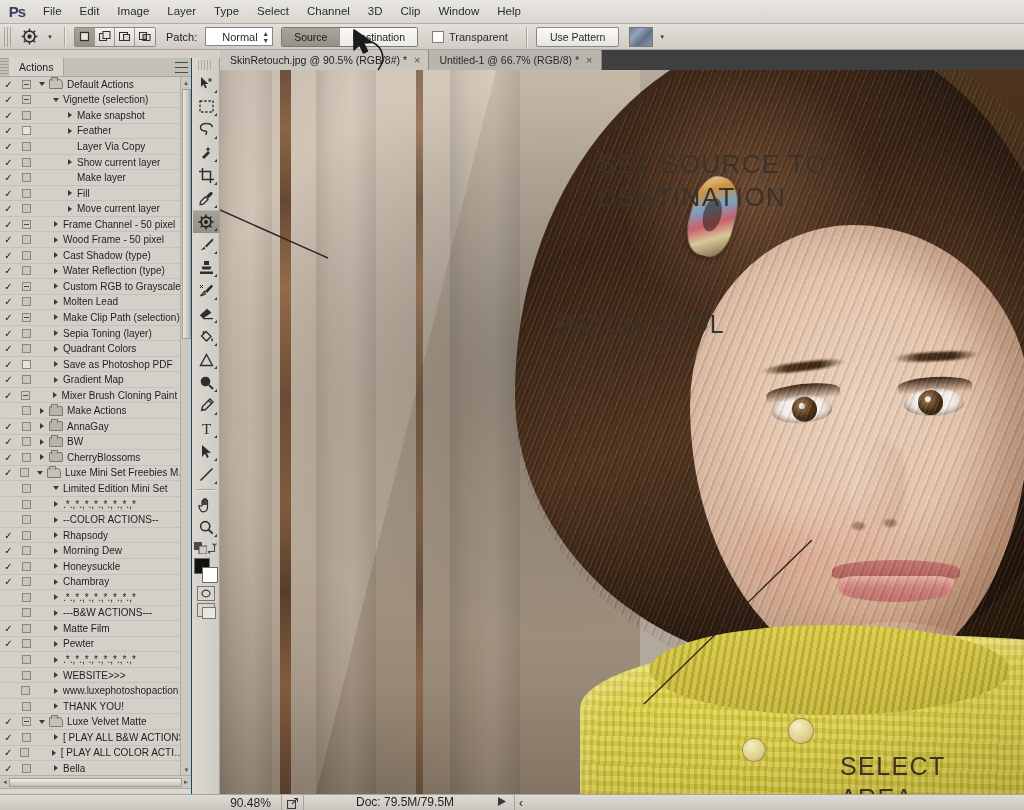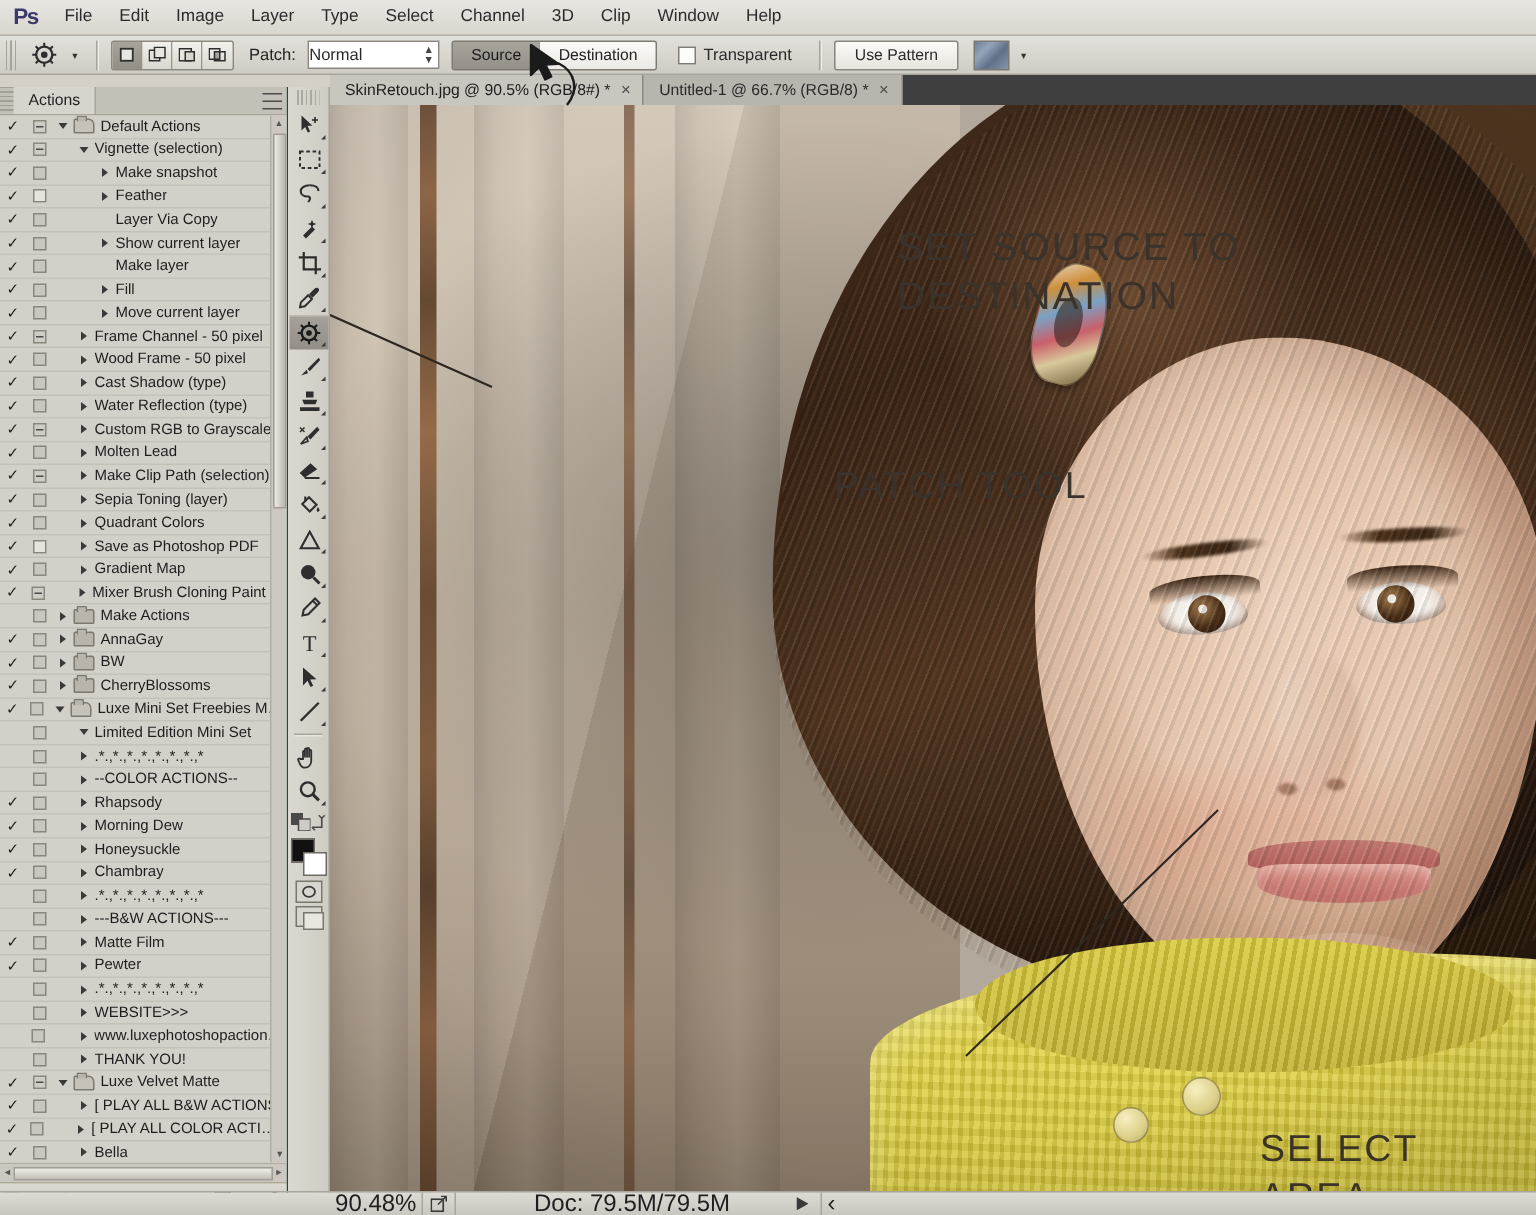--- a/index.html
+++ b/index.html
@@ -47,22 +47,22 @@
   .sep{ width:1px; height:20px; background:#a8a49c; margin:0 5px; box-shadow:1px 0 0 #efeee9; }
   .btn-group{ display:flex; border:1px solid #8d8980; border-radius:2px; overflow:hidden; height:20px; }
   .sqbtn{
     width:20px; height:18px; background:linear-gradient(#f2f1ec,#d8d6ce);
     border-right:1px solid #9a968e; display:flex; align-items:center; justify-content:center;
   }
   .sqbtn:last-child{ border-right:none; }
   .sqbtn.active{ background:linear-gradient(#a8a49c,#938f87); }
   .opt-label{ font-size:11px; color:#222; margin:0 4px 0 6px; }
   .combo{
-    width:88px; height:19px; background:#fff; border:1px solid #8b8780;
-    display:flex; align-items:center; padding:0 0; font-size:11px; position:relative;
+    width:68px; height:19px; background:#fff; border:1px solid #8b8780;
+    display:flex; align-items:center; padding:0 16px; font-size:11px; position:relative;
   }
   .combo .spin{ position:absolute; right:3px; top:2px; font-size:7px; line-height:7px; color:#444; }
   .seg{
     display:flex; height:20px; border:1px solid #7e7a73; border-radius:2px; overflow:hidden;
     margin-left:4px;
   }
   .seg > div{
     padding:0 12px; height:18px; line-height:18px; font-size:10.5px;
     background:linear-gradient(#fbfaf7,#eceae4); border-right:1px solid #9b978f; color:#222;
   }
@@ -375,21 +375,21 @@
   }
   .anno.a1{ left:378px; top:78px; font-size:26px; }
   .anno.a2{ left:336px; top:238px; font-size:25px; }
   .anno.a3{ left:620px; top:680px; font-size:25px; color:#3a3326; }
   .lead{ position:absolute; stroke:#2d2721; stroke-width:1.4; fill:none; }
 
   
   .statusbar{
     position:absolute; left:220px; top:794px; width:804px; height:16px;
     background:linear-gradient(#dedbd4,#c9c6bf); border-top:1px solid #a9a59d;
-    display:flex; align-items:center; font-size:16px; color:#1f1f1f;
+    display:flex; align-items:flex-start; font-size:12px; color:#1f1f1f;
   }
   .sb-zoom{ width:62px; text-align:center; border-right:1px solid #a9a59d; height:16px; line-height:16px;}
   .sb-icon{ width:22px; display:flex; align-items:center; justify-content:center; border-right:1px solid #a9a59d; height:16px;}
   .sb-doc{ padding-left:52px; }
   .sb-tri{ margin-left:44px; }
   .sb-rest{ flex:1; border-left:1px solid #a9a59d; height:16px; margin-left:8px; padding-left:4px; line-height:16px; }
 
   .left-bottom{
     position:absolute; left:0; top:794px; width:220px; height:16px;
     background:linear-gradient(#dedbd4,#c9c6bf); border-top:1px solid #a9a59d;

